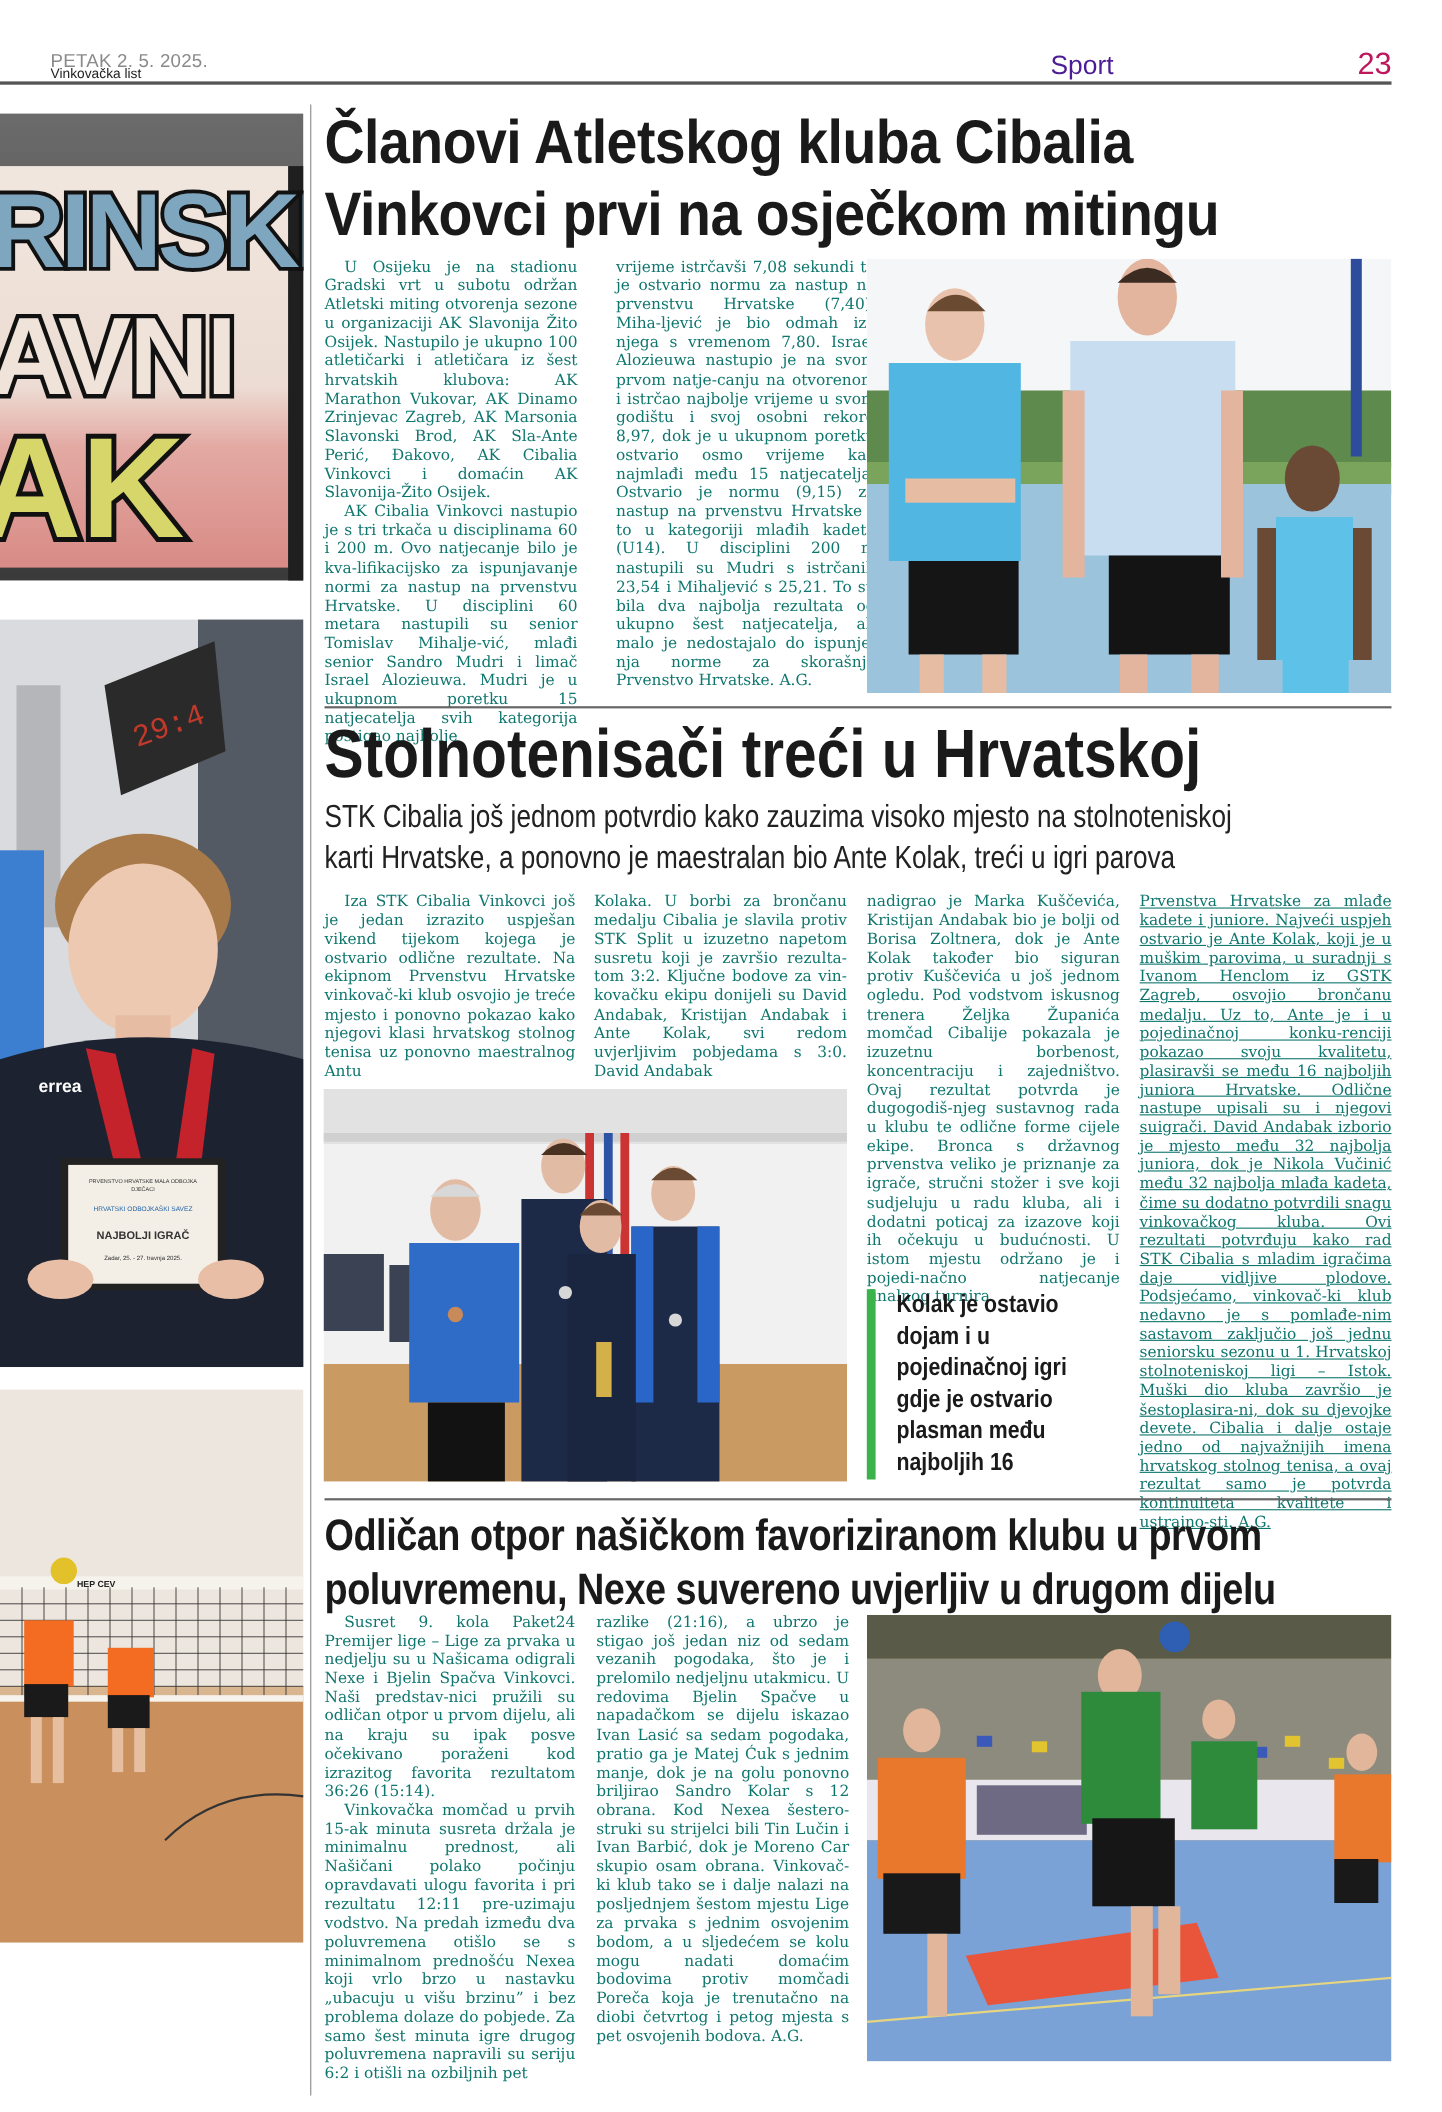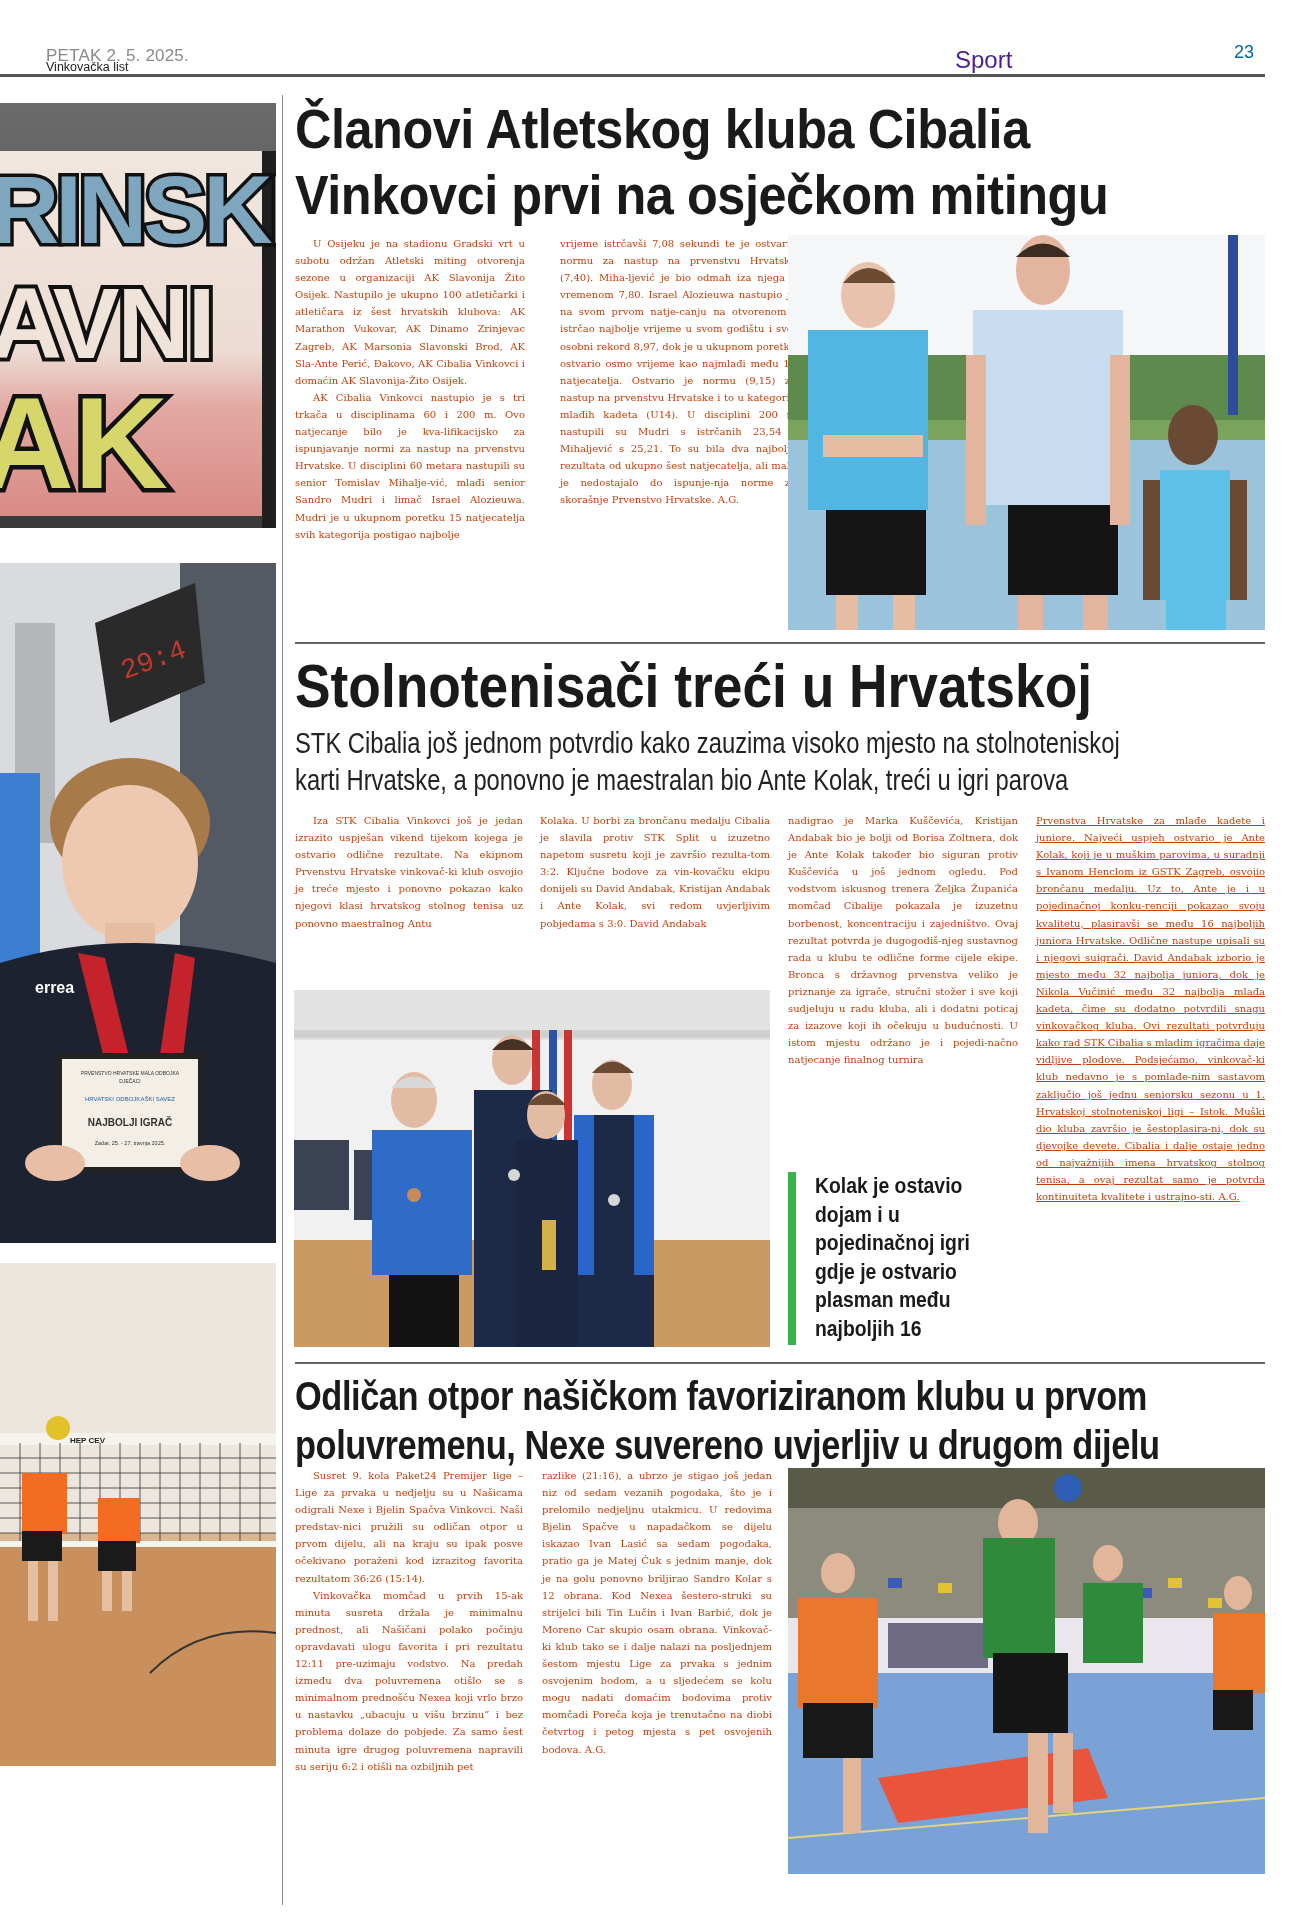--- a/index.html
+++ b/index.html
@@ -3,37 +3,37 @@
 <meta charset="utf-8">
 <style>
   * { box-sizing: border-box; margin: 0; padding: 0; }
   html, body { width: 1311px; height: 1920px; background: #ffffff; overflow: hidden; }
   body { position: relative; font-family: "DejaVu Serif", serif; color: #1e1e1e; }
 
   
   .hdr-date { position: absolute; left: 46px; top: 46px; font-family: "Liberation Sans", sans-serif; font-size: 17px; color: #8a8a8a; letter-spacing: 0.2px; }
   .hdr-paper { position: absolute; left: 46px; top: 60px; font-family: "Liberation Sans", sans-serif; font-size: 12.5px; color: #222; }
   .hdr-section { position: absolute; left: 955px; top: 46px; font-family: "Liberation Sans", sans-serif; font-size: 24px; color: #4c1d95; }
-  .hdr-page { position: absolute; left: 1234px; top: 42px; font-family: "Liberation Sans", sans-serif; font-size: 18px; color: #0369a1; font-weight: 300; }
+  .hdr-page { position: absolute; left: 1234px; top: 42px; font-family: "Liberation Sans", sans-serif; font-size: 28px; color: #be185d; font-weight: 300; }
   .hdr-rule { position: absolute; left: 0; top: 74px; width: 1265px; height: 3px; background: #555; }
 
   
   .photo { position: absolute; overflow: hidden; }
   .col-rule { position: absolute; left: 282px; width: 1px; background: #888; }
 
   
   .headline { position: absolute; font-family: "Liberation Sans", sans-serif; font-weight: 700; color: #1a1a1a; letter-spacing: -0.5px; }
   .h1 { left: 295px; top: 96px; width: 980px; font-size: 56px; line-height: 66px; transform: scaleX(0.9); transform-origin: left top; white-space: nowrap; }
   .h2 { left: 295px; top: 650px; font-size: 62px; line-height: 72px; font-weight: 900; transform: scaleX(0.86); transform-origin: left top; white-space: nowrap; letter-spacing: 0; }
   .h3 { left: 295px; top: 1372px; font-size: 40px; line-height: 49px; transform: scaleX(0.86); transform-origin: left top; white-space: nowrap; }
 
   .subhead { position: absolute; left: 295px; top: 725px; font-family: "Liberation Sans", sans-serif; font-size: 29px; line-height: 37px; color: #222; transform: scaleX(0.82); transform-origin: left top; white-space: nowrap; }
 
   
-  .col { position: absolute; font-size: 10px; line-height: 17.1px; text-align: justify; hyphens: manual; color: #c2410c; }
+  .col { position: absolute; font-size: 14px; line-height: 17.1px; text-align: justify; hyphens: manual; color: #0f766e; }
   .col p { text-indent: 18px; }
   .col p.noind { text-indent: 0; }
 
   .divider { position: absolute; height: 2px; background: #666; }
 
   
   .pullquote { position: absolute; left: 788px; top: 1172px; width: 240px; height: 176px; }
   .pullbar { position: absolute; left: 0; top: 0; width: 8px; height: 173px; background: #3bb34a; }
   .pulltext { position: absolute; left: 27px; top: 0; font-family: "Liberation Sans", sans-serif; font-weight: 900; font-size: 22.5px; line-height: 28.5px; color: #1a1a1a; transform: scaleX(0.86); transform-origin: left top; white-space: nowrap; }
 </style>

